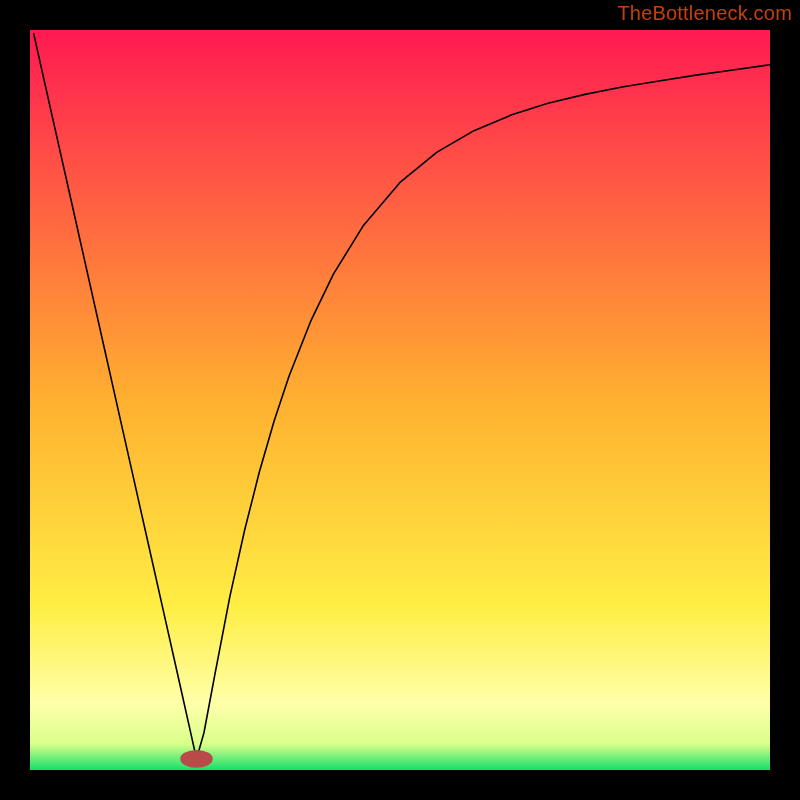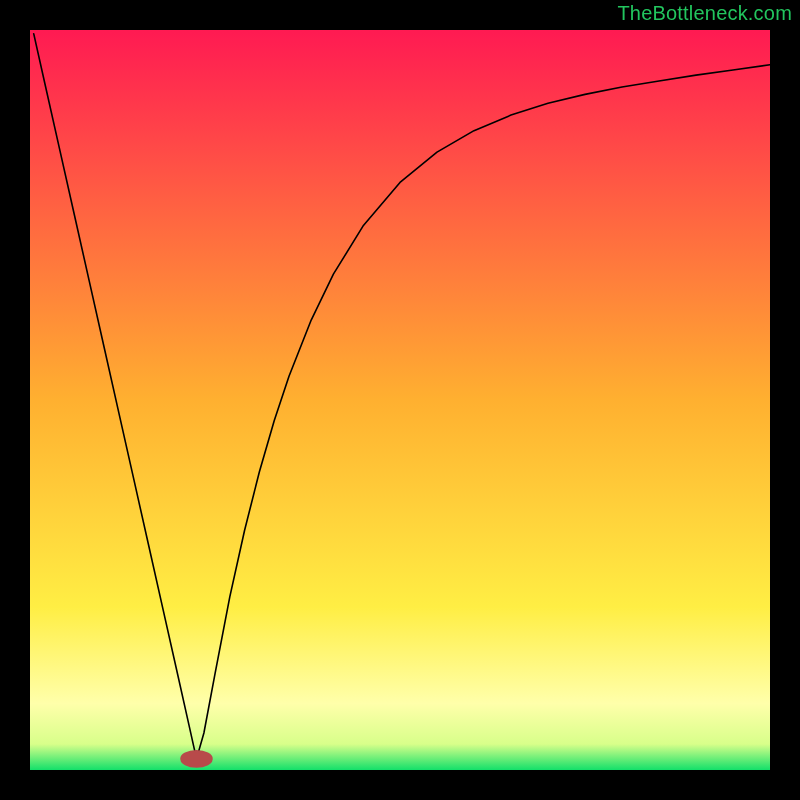--- a/index.html
+++ b/index.html
@@ -14,21 +14,21 @@
   .frame {
     position: relative;
     width: 800px;
     height: 800px;
     background: #000;
   }
   .watermark {
     position: absolute;
     top: 2px;
     right: 8px;
-    color: #22c55e;
+    color: #c2410c;
     font-size: 20px;
     font-weight: 500;
     letter-spacing: 0.2px;
   }
   
   .plot {
     position: absolute;
     left: 30px;
     top: 30px;
     width: 740px;

